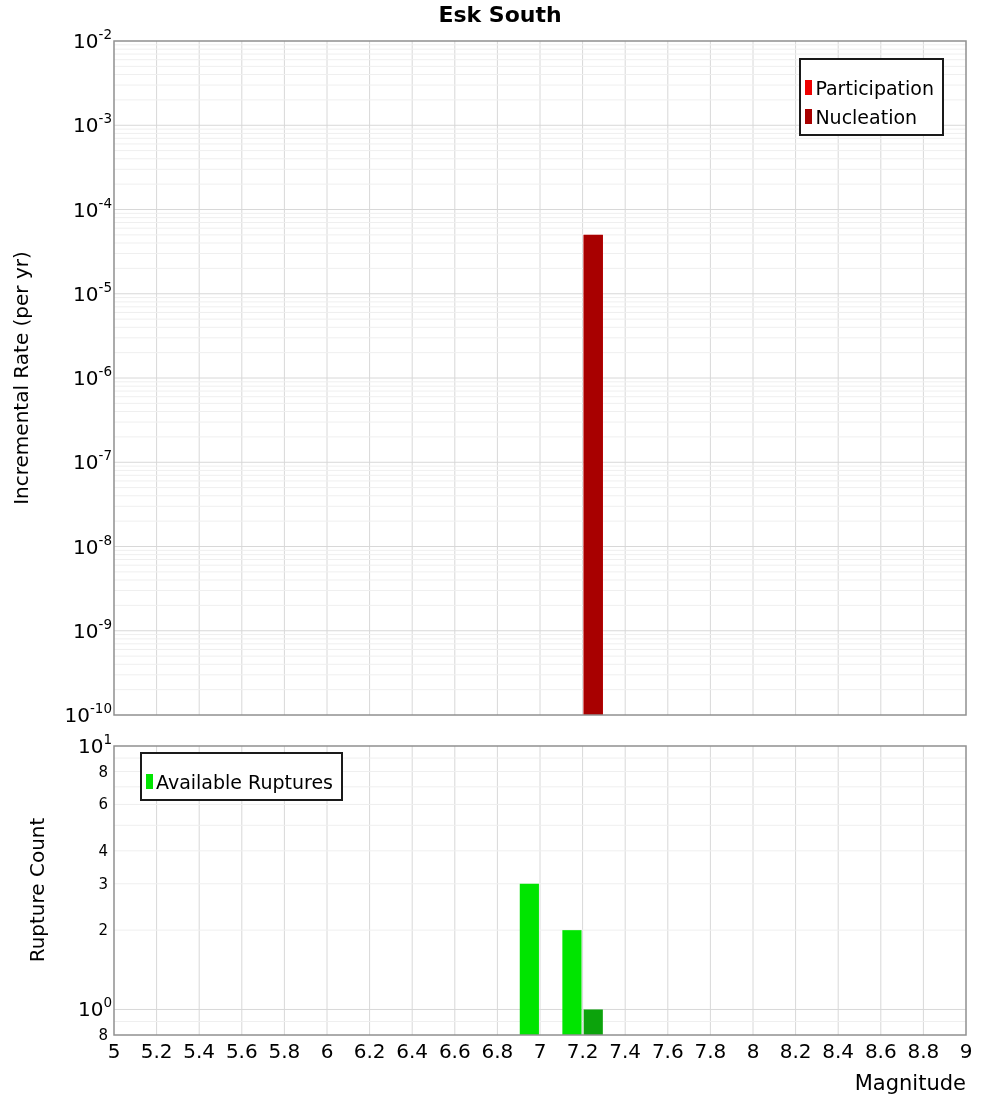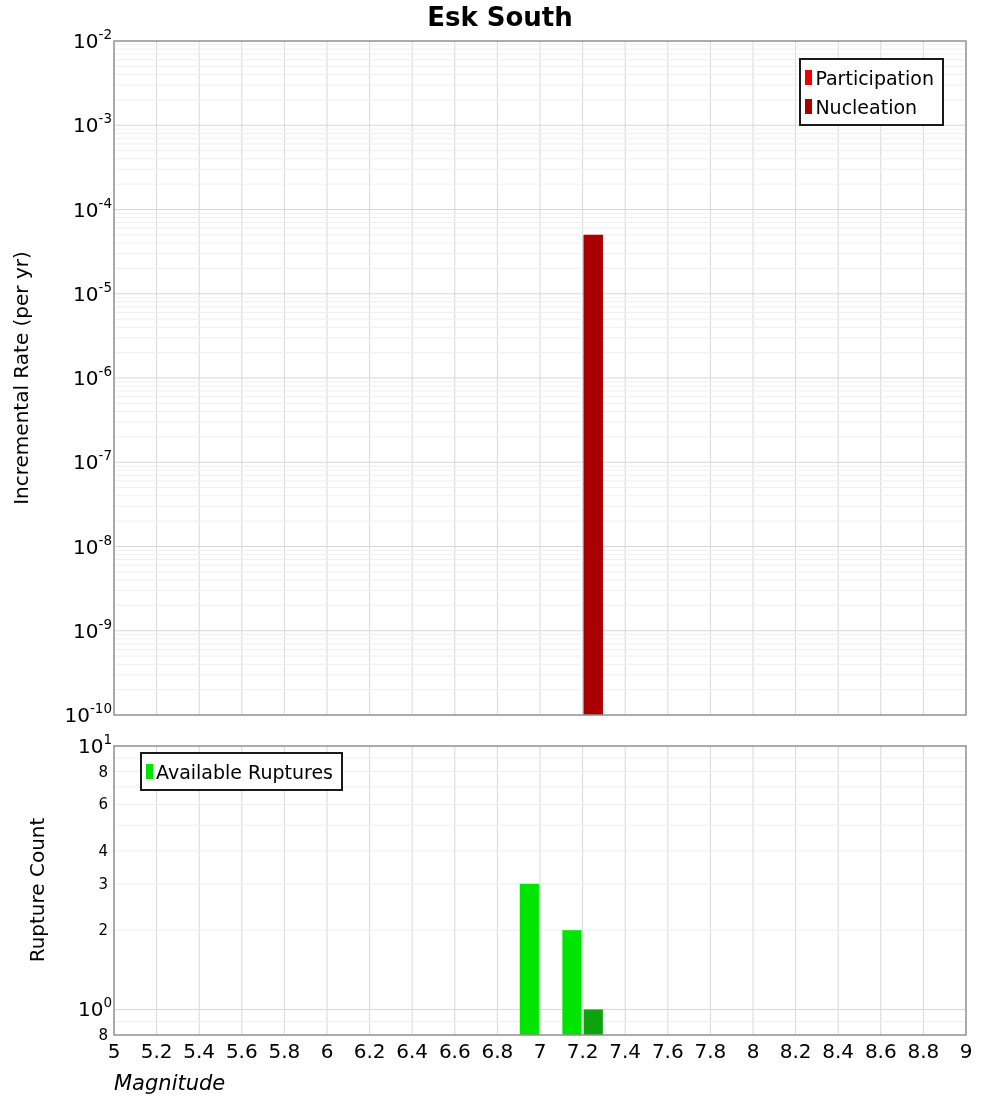--- a/index.html
+++ b/index.html
@@ -1,26 +1,26 @@
 <!DOCTYPE html>
 <html><head>
 <meta charset="utf-8">
 <style>
   html,body{margin:0;padding:0;background:#ffffff;}
   #page{position:relative;width:1000px;height:1100px;background:#ffffff;
         font-family:"DejaVu Sans",sans-serif;color:#000;overflow:hidden;}
   #chart{position:absolute;left:0;top:0;}
   svg text{font-family:"DejaVu Sans",sans-serif;fill:#000;}
   .page-title{position:absolute;top:2px;left:0;width:1000px;text-align:center;
-        font-size:26px;font-weight:bold;}
+        font-size:22px;font-weight:bold;}
   .ylab{position:absolute;white-space:nowrap;font-size:20px;
         transform:translate(-50%,-50%) rotate(-90deg);}
-  .xlab{position:absolute;left:114px;width:852px;top:1071px;text-align:left;font-size:21px;font-style:italic;}
+  .xlab{position:absolute;left:114px;width:852px;top:1071px;text-align:right;font-size:21px;}
   .legend{position:absolute;background:#ffffff;border:2px solid #1a1a1a;
-        padding:3px 8px 3px 4px;width:fit-content;}
+        padding:13px 8px 3px 4px;width:fit-content;}
   .legend-row{display:flex;align-items:center;height:29px;white-space:nowrap;}
   .swatch{display:inline-block;width:7px;height:15px;margin-right:3px;flex:none;}
   .legend-label{font-size:19px;}
   #legend-top{top:58px;right:56px;}
   #legend-bottom{top:752px;left:128px;margin-left:12px;}
 </style>
 </head>
 <body>
 
 <div id="page">

